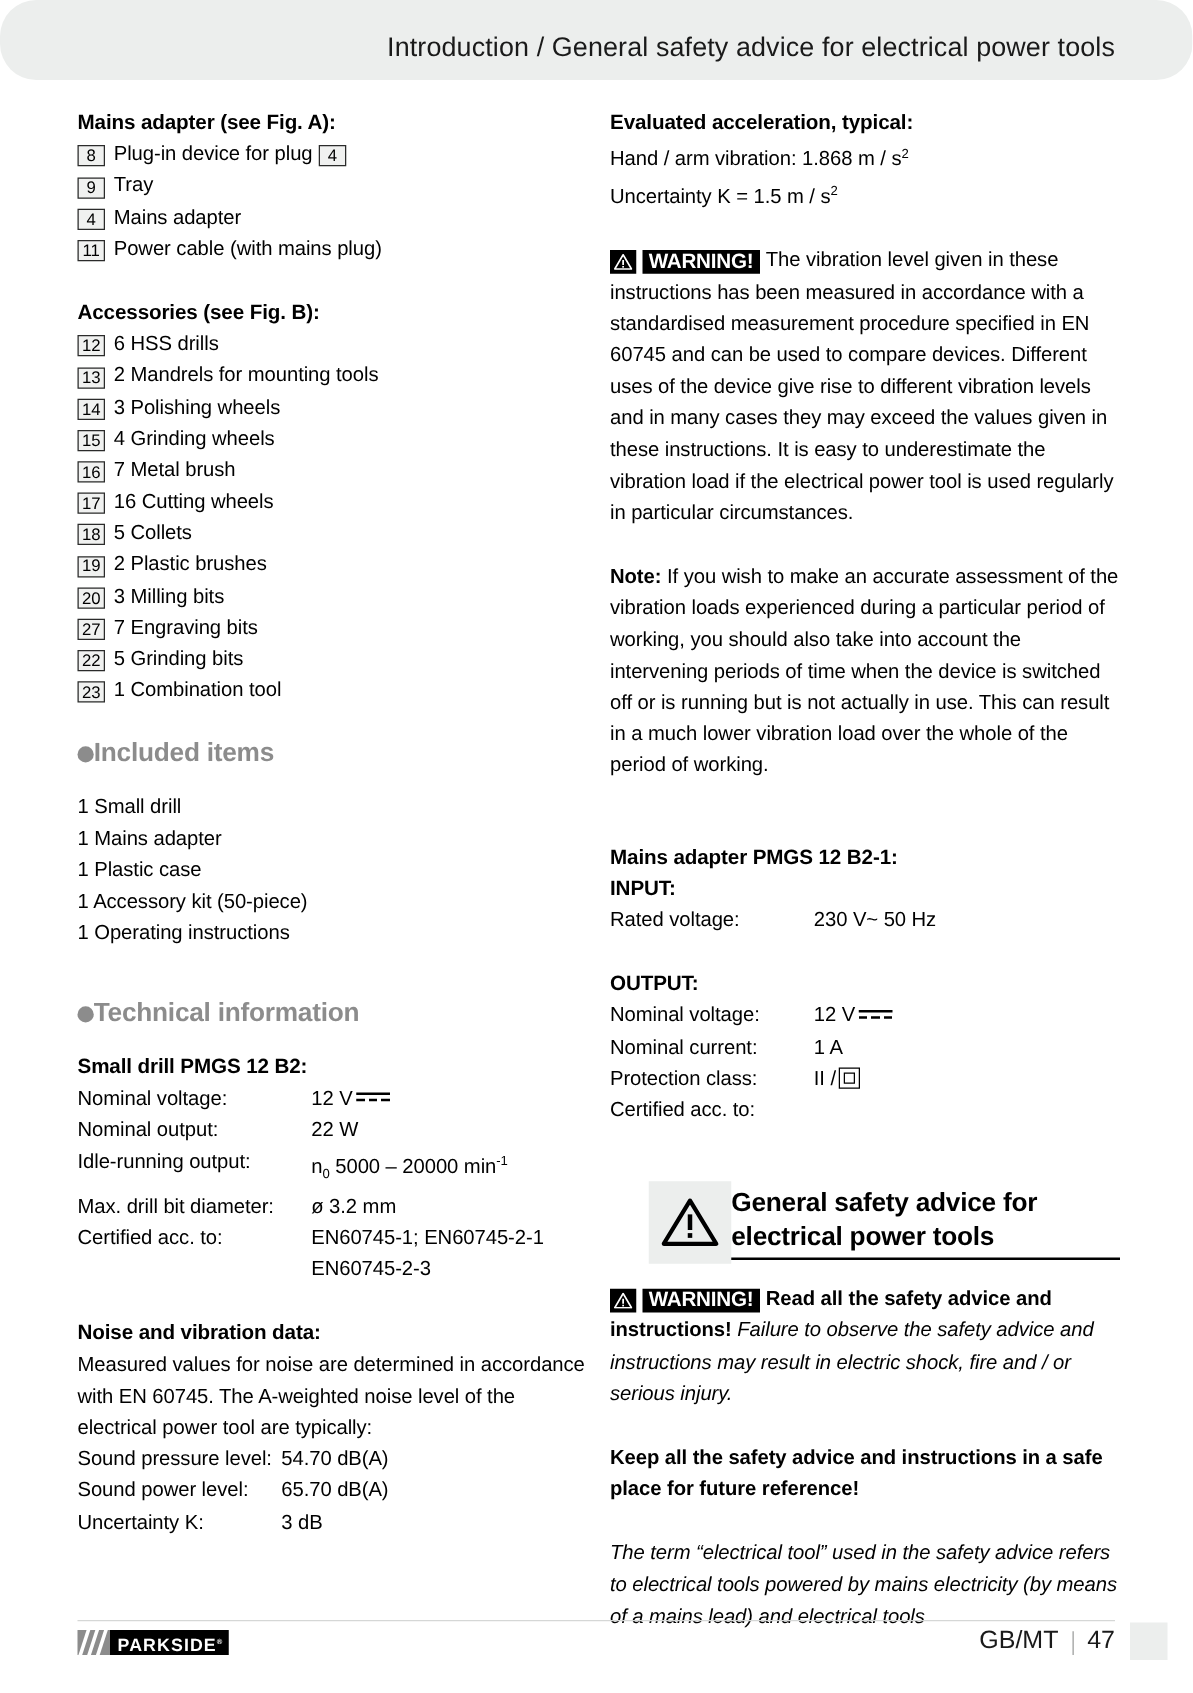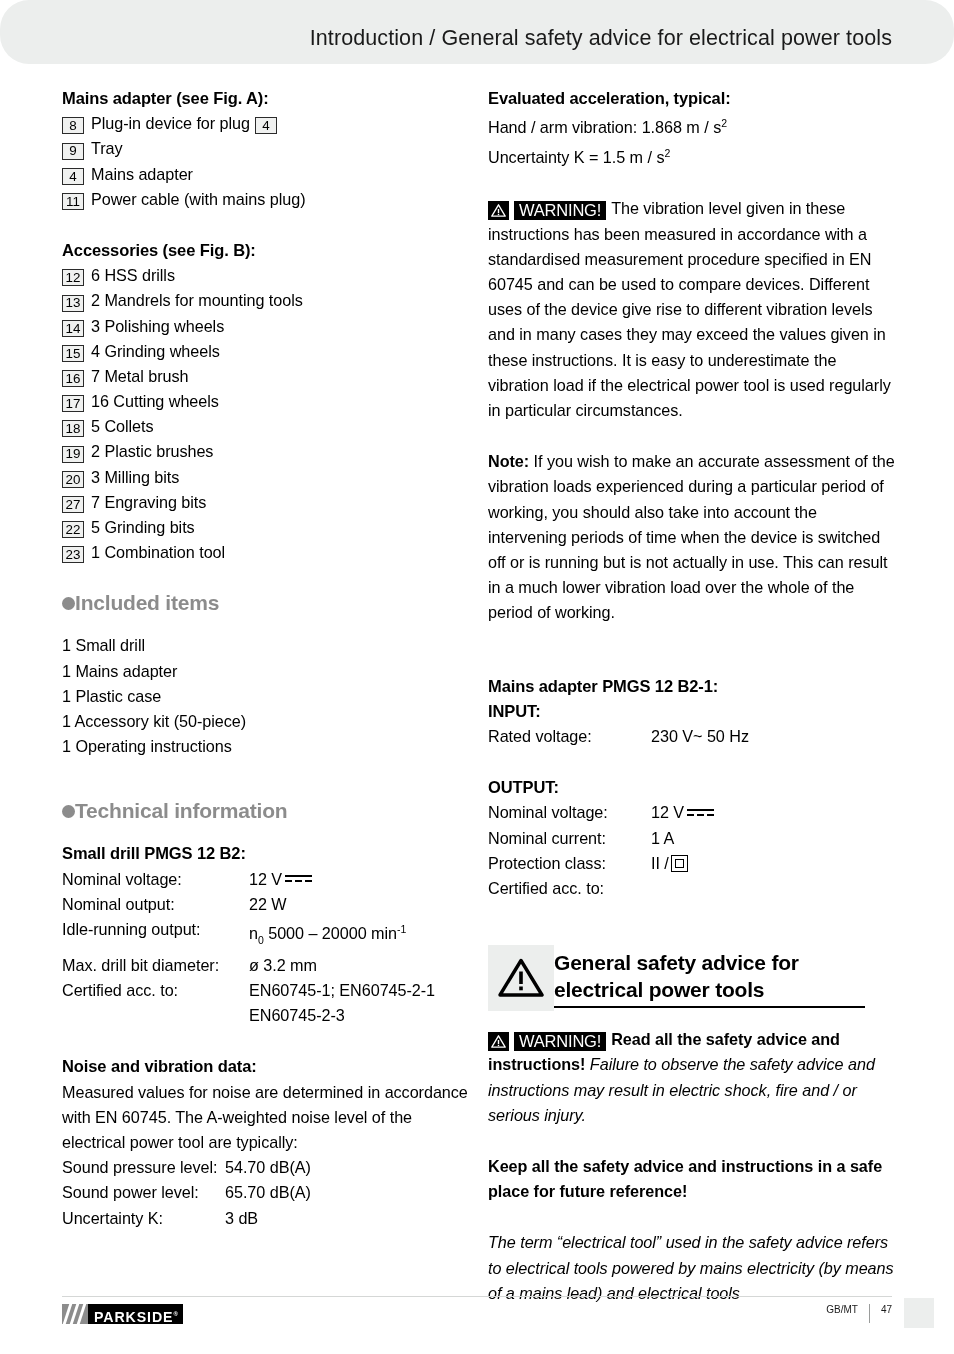--- a/index.html
+++ b/index.html
@@ -174,33 +174,34 @@
     display: inline-flex;
     align-items: center;
     justify-content: center;
     margin-right: 5px;
   }
   .warn-tri-box svg { display: block; }
   .warn-word {
     background: #000;
     color: #fff;
     font-size: 16.5px;
-    font-weight: normal;
+    font-weight: bold;
     font-style: normal;
     line-height: 19px;
     height: 19px;
     padding: 0 5px 0 5px;
     letter-spacing: -0.2px;
     display: inline-block;
   }
 
   
   .big-head {
     display: flex;
     align-items: flex-start;
+    justify-content: flex-end;
   }
   .tri-panel {
     width: 66px; height: 66px;
     background: #eceeed;
     flex: 0 0 auto;
     display: flex;
     align-items: center;
     justify-content: center;
   }
   .big-head-text {
@@ -261,23 +262,23 @@
   }
   .logo-word .reg {
     font-size: 6px;
     vertical-align: super;
     letter-spacing: 0;
   }
   .footer-right {
     position: absolute;
     right: 62px; top: 8px;
     display: flex;
-    align-items: flex-start;
+    align-items: flex-end;
     height: 20px;
-    font-size: 10px;
+    font-size: 20px;
   }
   .footer-locale { color: #1a1a1a; }
   .footer-div {
     width: 1px; height: 19px;
     background: #9a9c9b;
     margin: 0 11px;
   }
   .footer-page { color: #1a1a1a; }
   .footer-tab {
     position: absolute;

